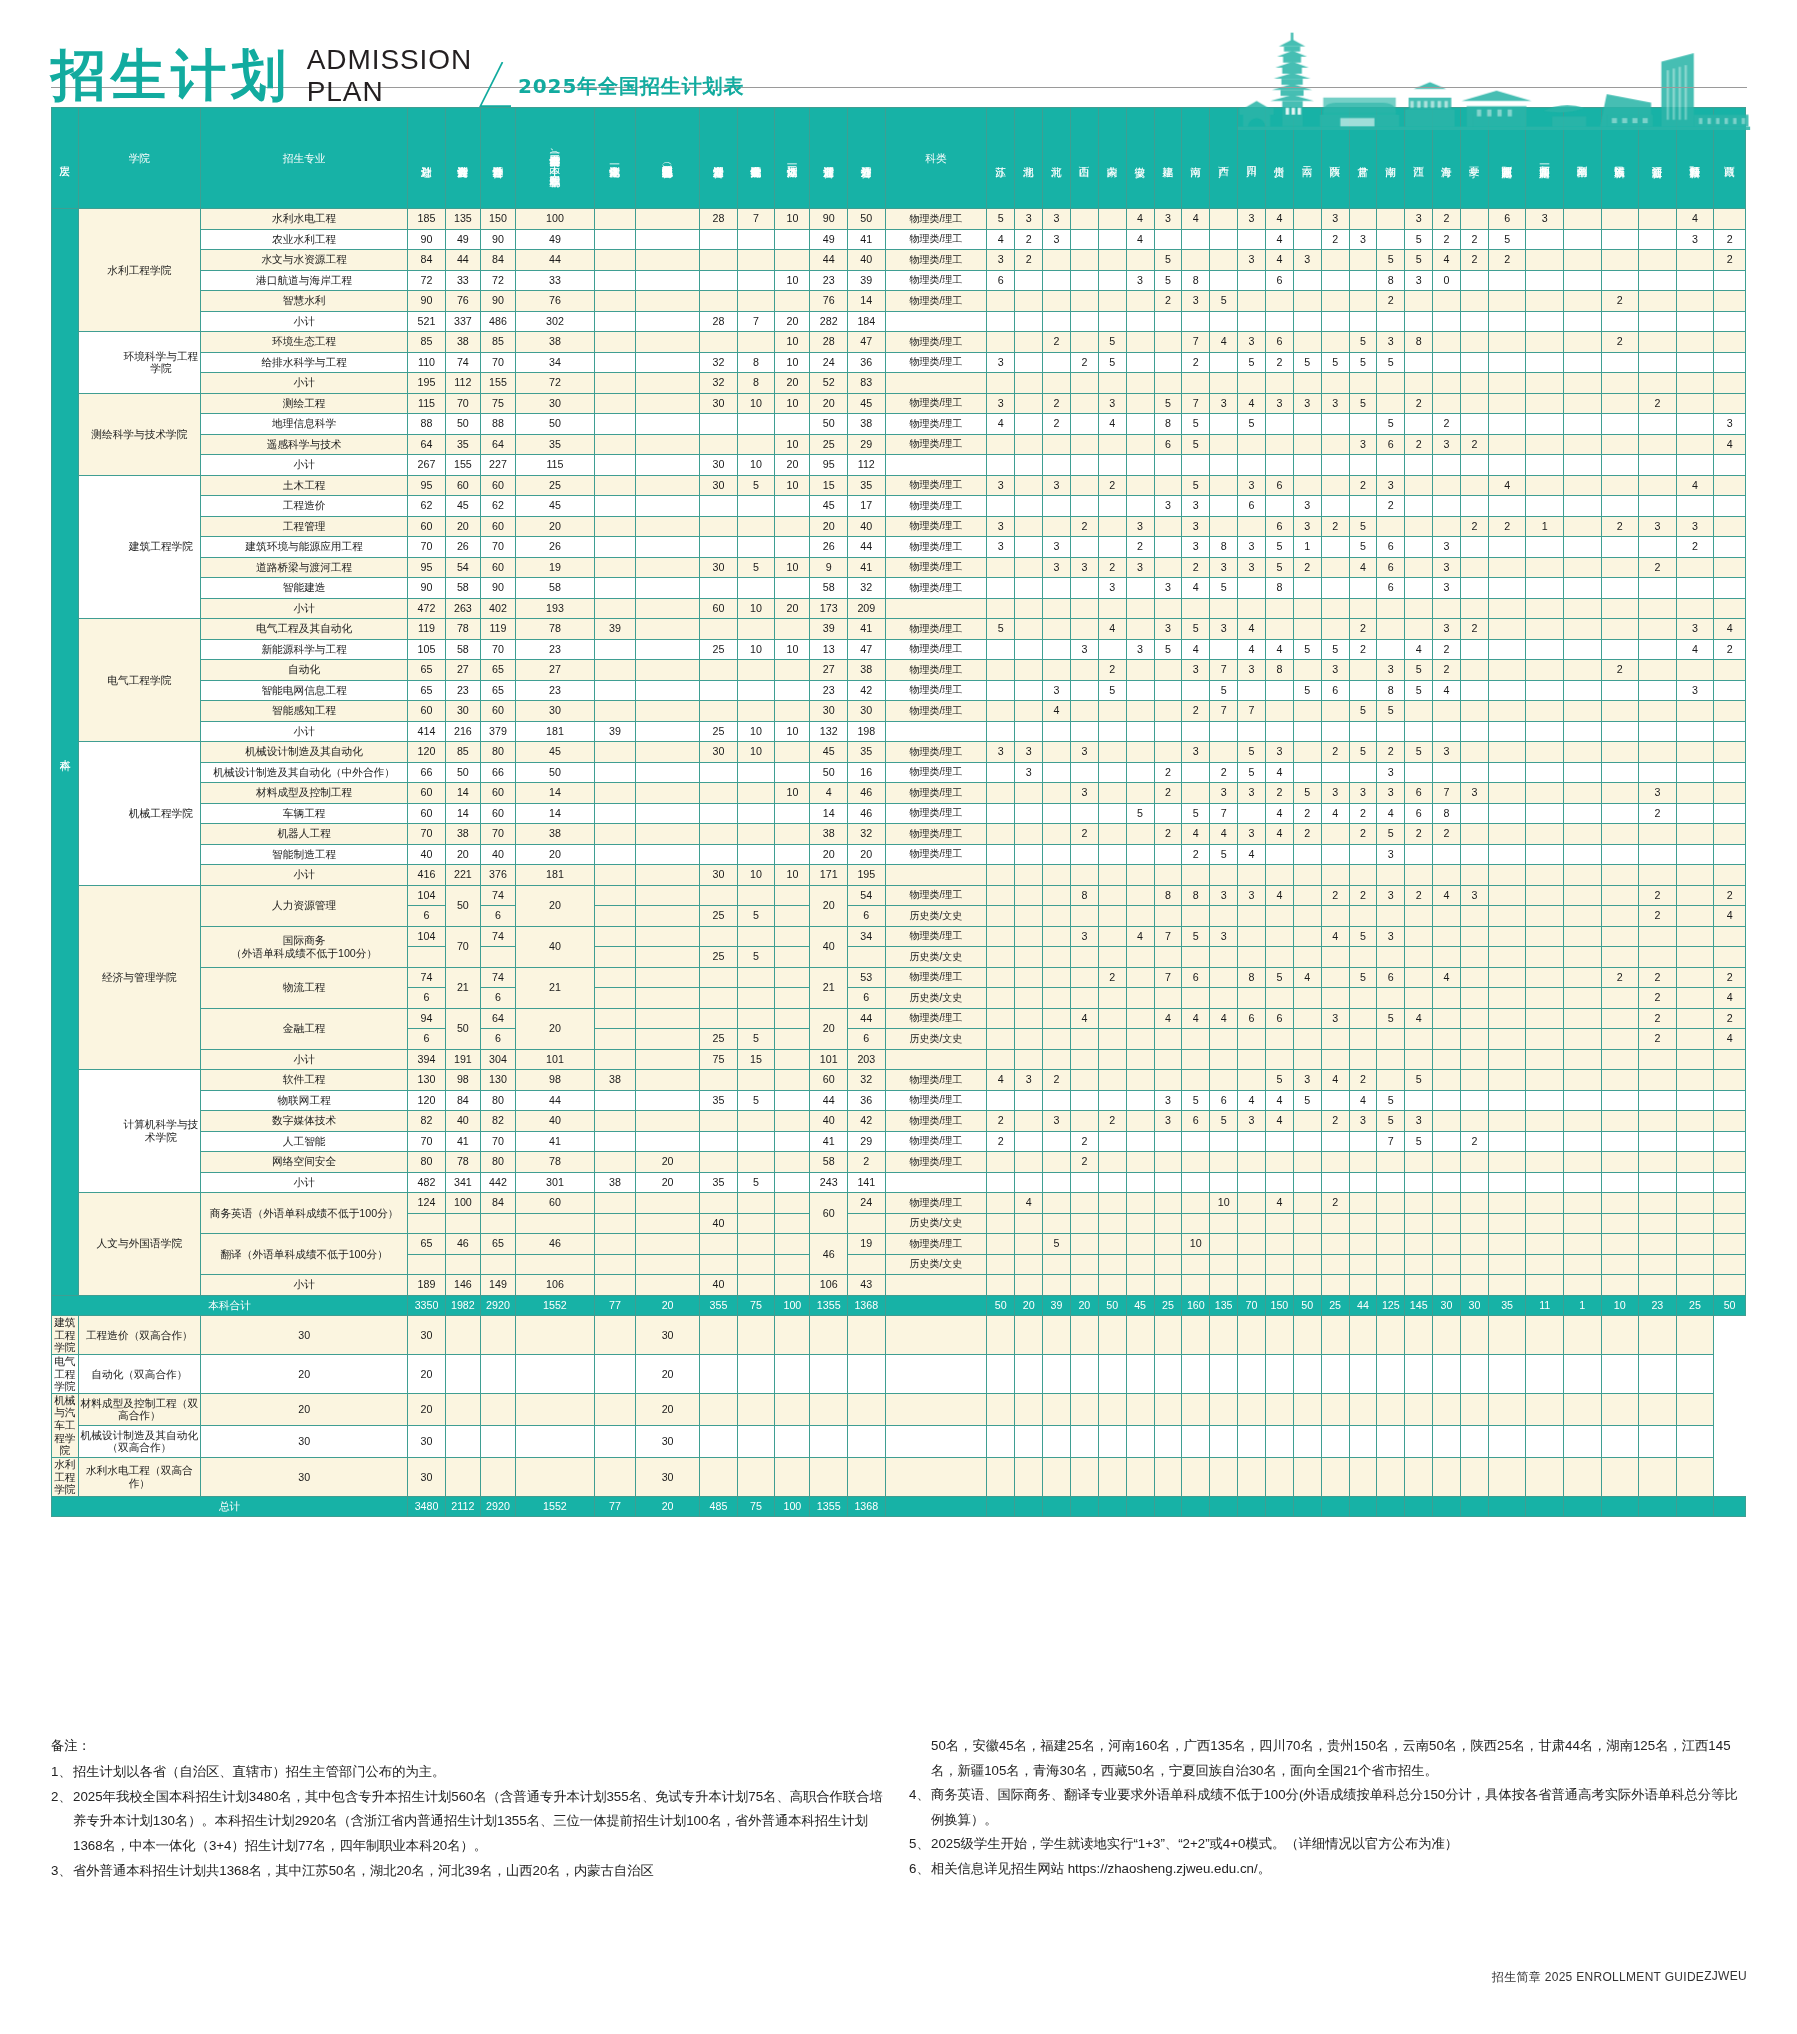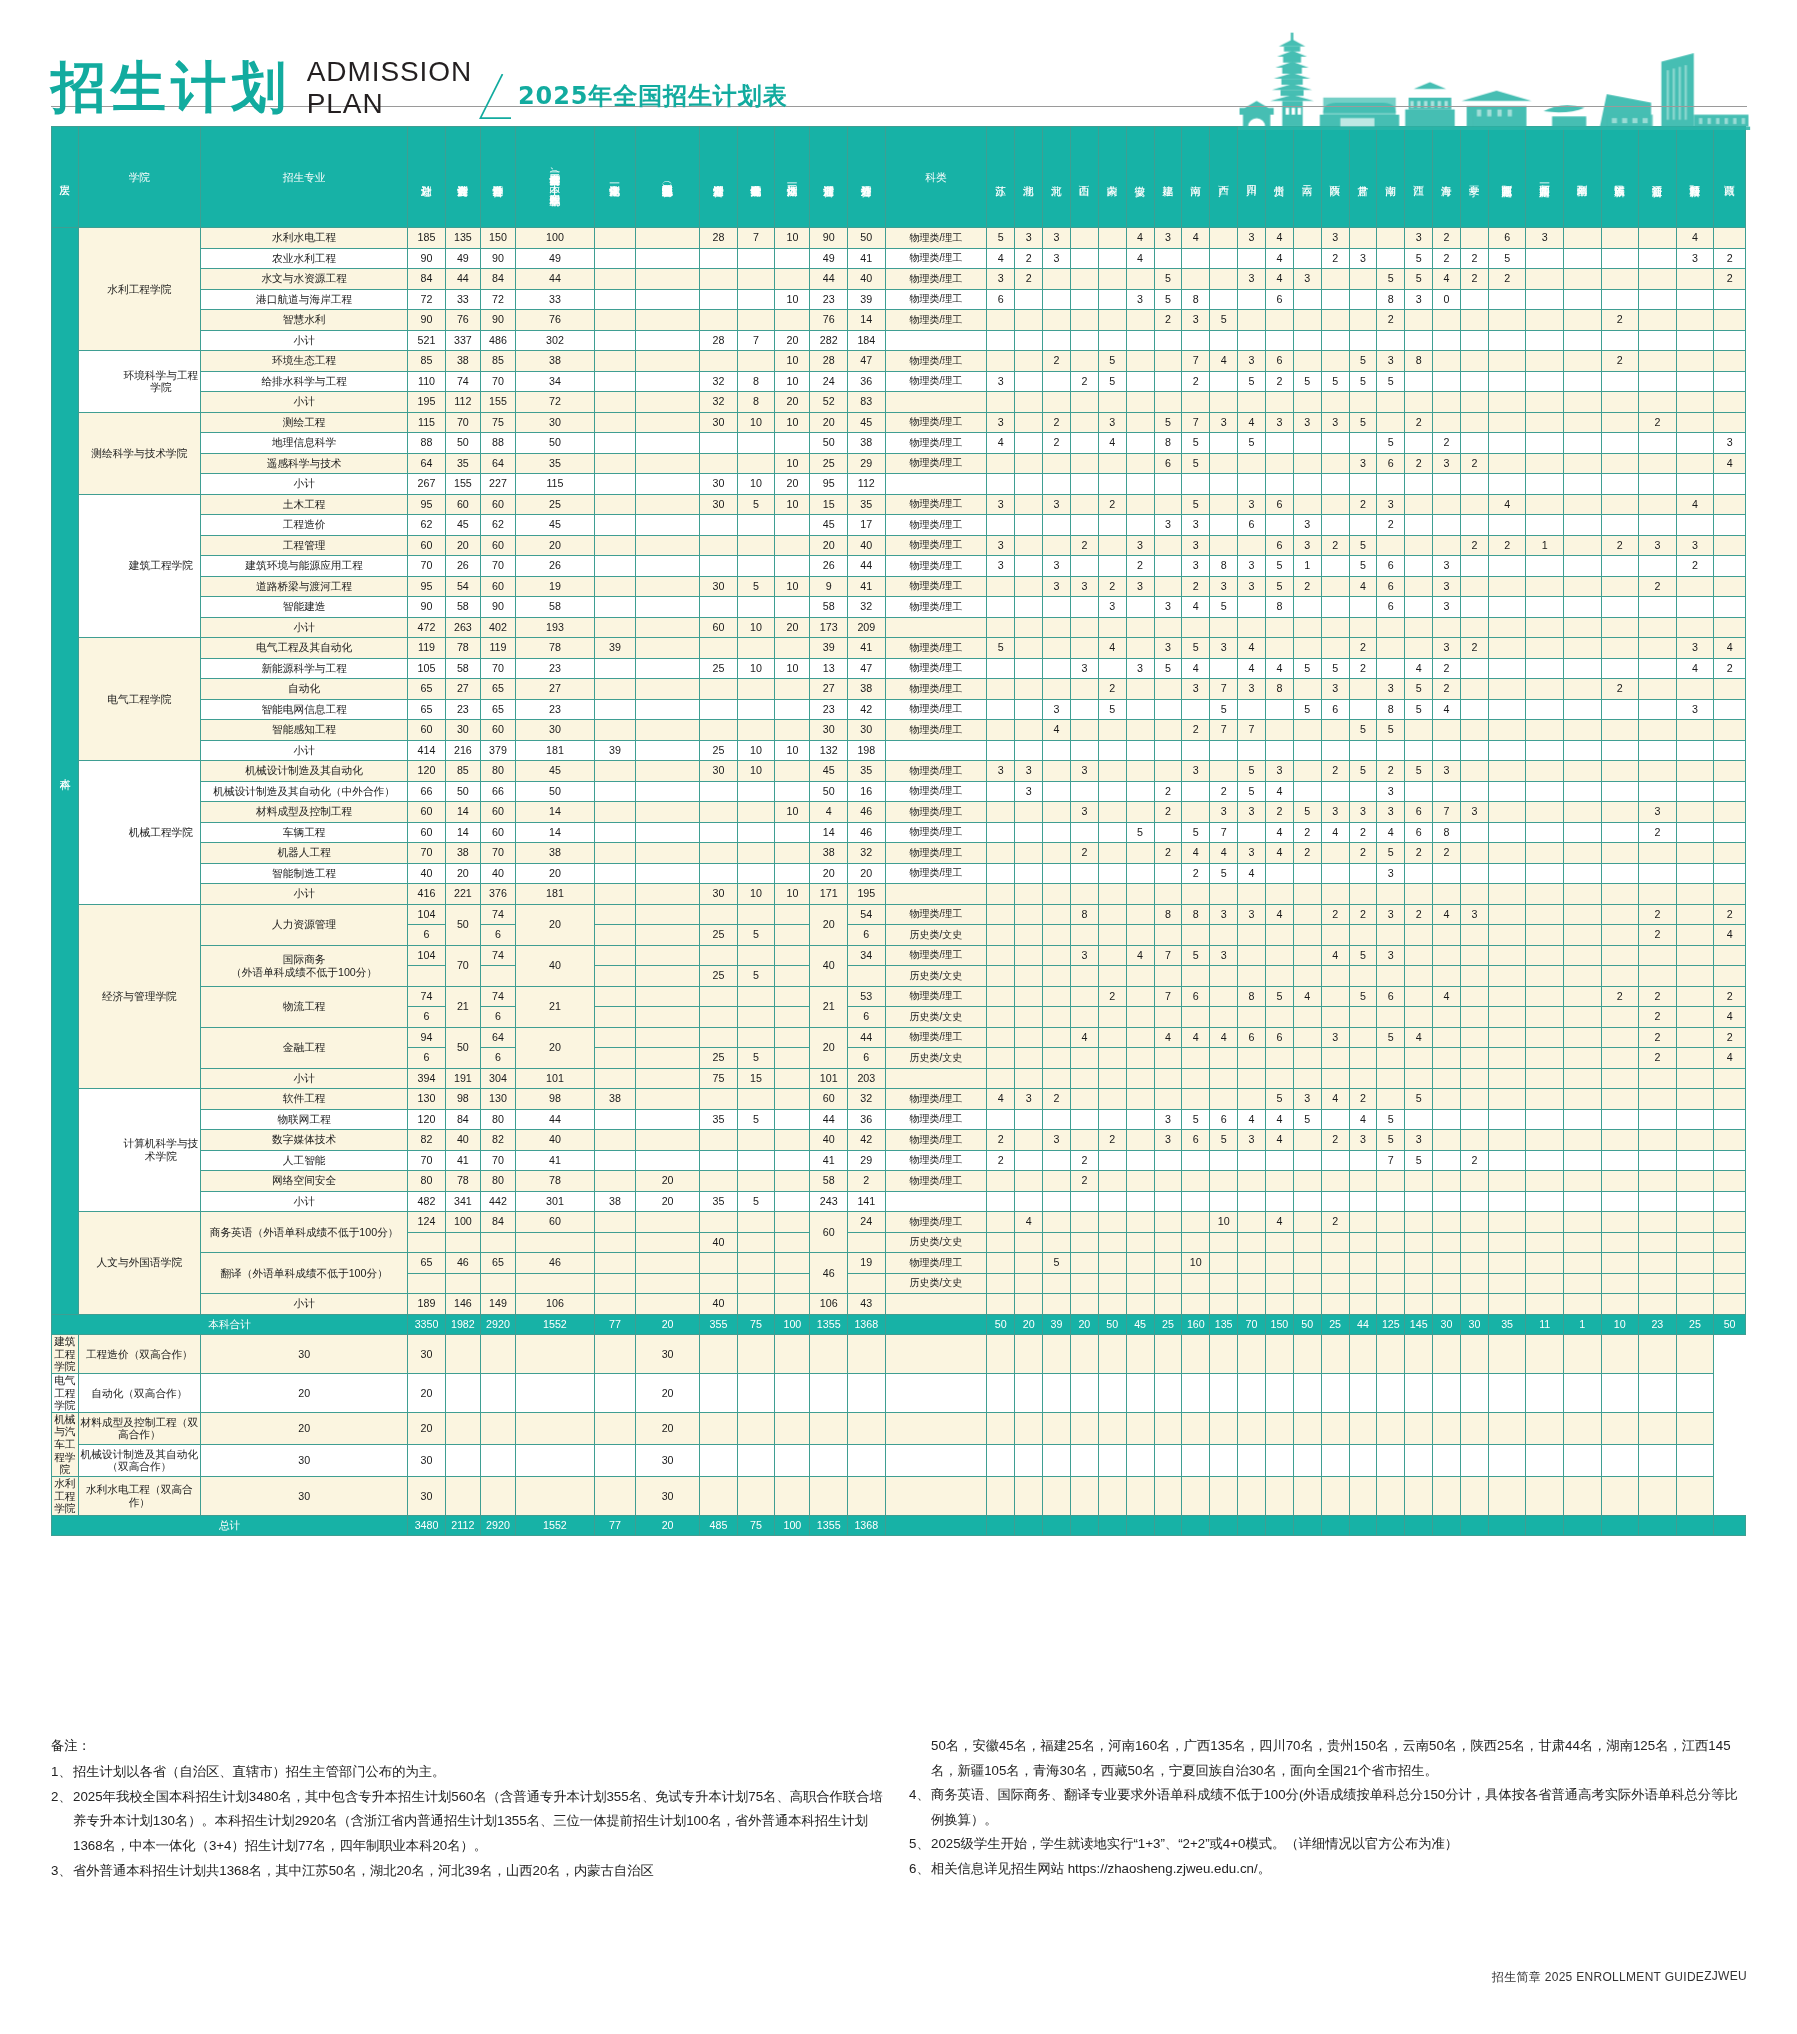--- a/index.html
+++ b/index.html
@@ -6,36 +6,36 @@
   html,body{ width:1798px; }
   body {
     font-family: "Liberation Sans", "DejaVu Sans", sans-serif;
     background:#ffffff;
     width:1798px;
     height:2034px;
     position:relative;
     overflow:hidden;
   }
   
-  .header { position:relative; height:126px; padding:12px 51px; }
+  .header { position:relative; height:107px; padding:0 51px; }
   .hd-inner { display:flex; align-items:flex-end; height:146px; position:relative; z-index:3;}
   .hd-cn {
     font-family:"DejaVu Sans","Liberation Sans",sans-serif;
     font-size:55px; font-weight:900; color:#12ab9f; letter-spacing:5.1px;
     line-height:1; padding-bottom:43px;
   }
   .hd-en {
     font-size:28px; color:#231f20; line-height:1.15;
     letter-spacing:0.9px; padding-bottom:38px; margin-left:15.4px;
     font-family:"Liberation Sans",sans-serif; font-weight:400;
   }
   .hd-slash { position:relative; width:51px; padding-bottom:38px; }
   .hd-slash svg { position:absolute; bottom:33px; left:5.1px;}
   .hd-sub {
-    font-size:24px; font-weight:700; color:#12ab9f; letter-spacing:0.9px;
+    font-size:20px; font-weight:700; color:#12ab9f; letter-spacing:0.9px;
     padding-bottom:46px; margin-left:-5.1px;
     font-family:"DejaVu Sans","Liberation Sans",sans-serif;
   }
   .skyline { position:absolute; right:47px; top:19px; z-index:1; opacity:.95;}
   .hd-rule { position:absolute; left:51px; right:51px; bottom:19px; height:0.9px; background:#9a9a9a; z-index:2;}
 
   
   .table-wrap { padding:0 51px; }
   table.plan {
     border-collapse:collapse; width:1695px; table-layout:fixed;

